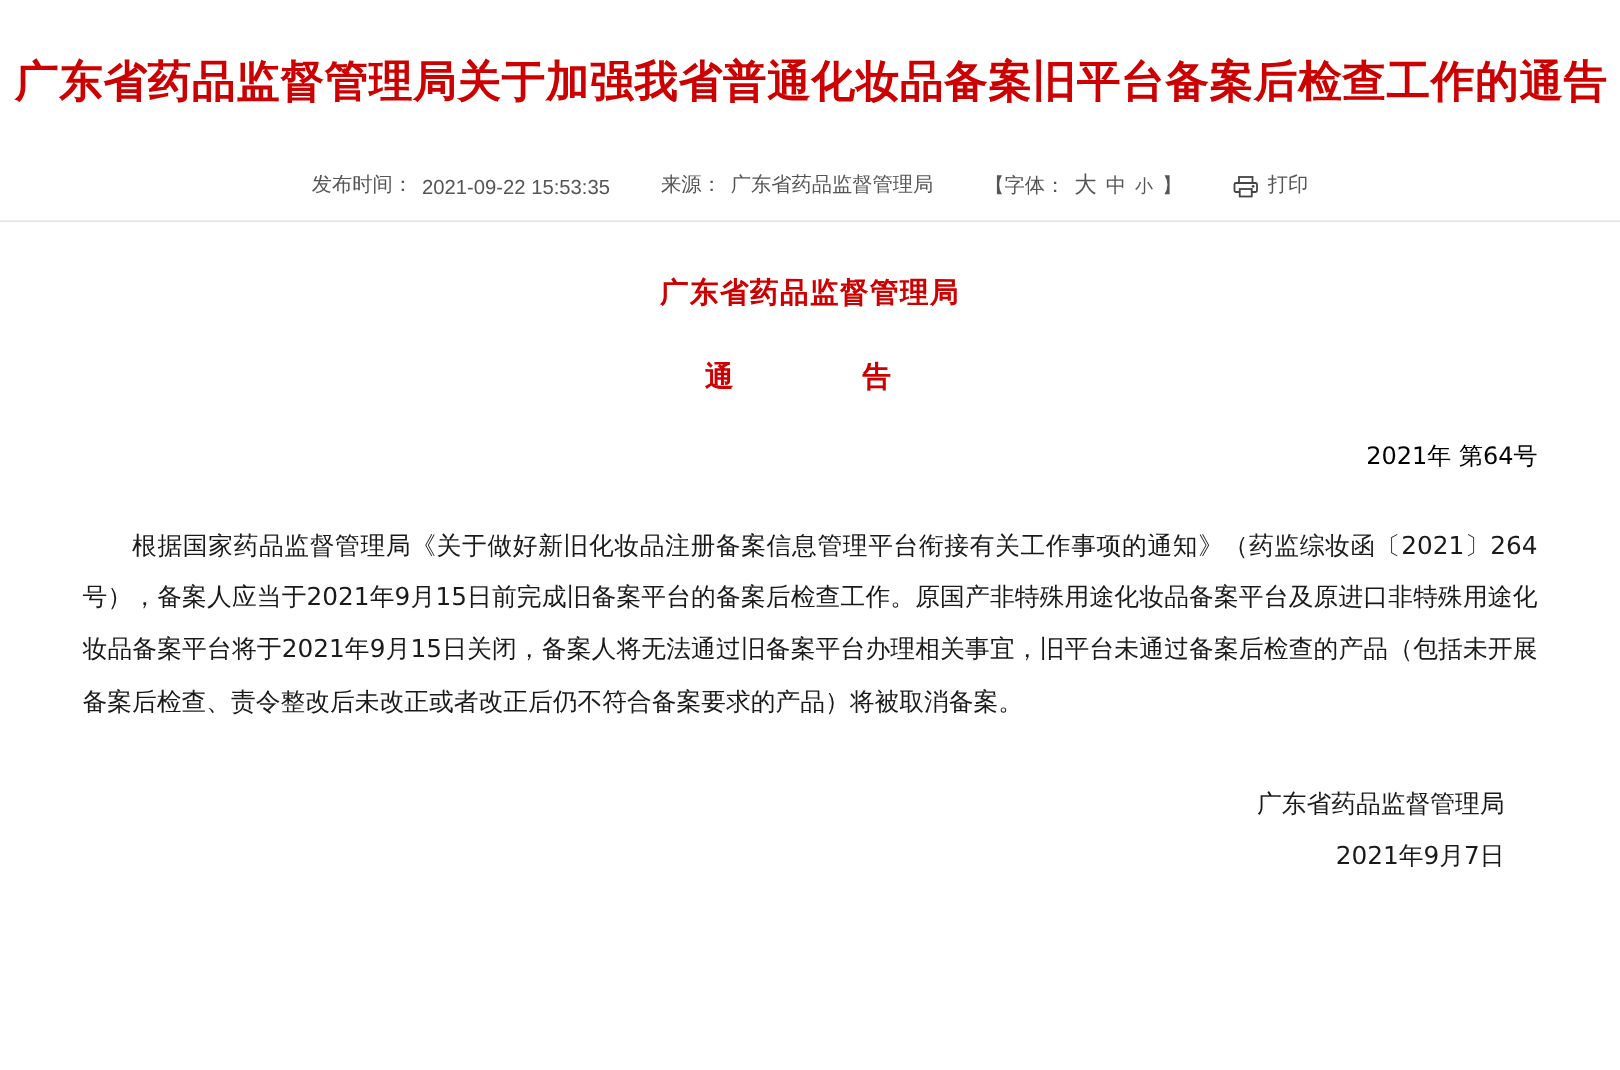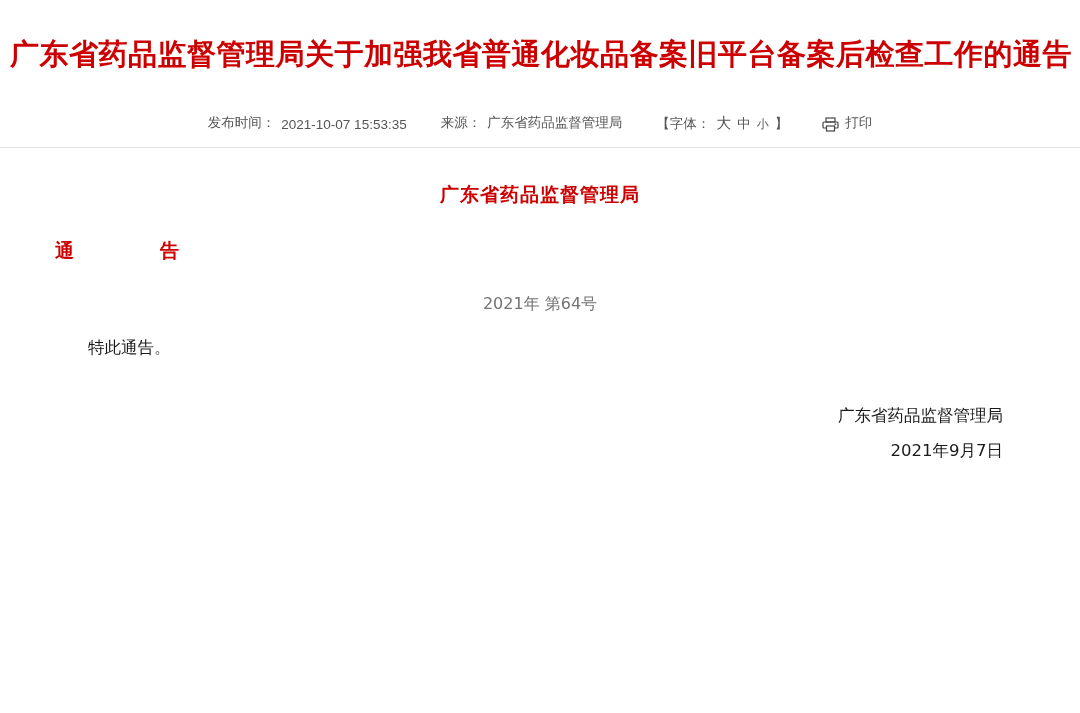--- a/index.html
+++ b/index.html
@@ -80,32 +80,33 @@
   .org {
     text-align: center;
     color: #cc0000;
     font-weight: bold;
     font-size: 19px;
     letter-spacing: 1px;
     margin-bottom: 30px;
     font-family: "DejaVu Sans", "Liberation Sans", sans-serif;
   }
   .tonggao {
+    text-align: center;
     color: #cc0000;
     font-weight: bold;
     font-size: 19px;
     letter-spacing: 16px;
     margin-bottom: 30px;
     font-family: "DejaVu Sans", "Liberation Sans", sans-serif;
   }
   .docnum {
-    text-align: center;
+    text-align: right;
     font-size: 16px;
-    color: #737373;
-    margin-bottom: 16px;
+    color: #000000;
+    margin-bottom: 32px;
     font-family: "DejaVu Sans", "Liberation Sans", sans-serif;
   }
   .para {
     font-size: 16.5px;
     line-height: 2.1;
     color: #1a1a1a;
     text-indent: 2em;
     text-align: justify;
     margin: 0 0 14px 0;
     font-family: "DejaVu Sans", "Liberation Sans", sans-serif;
@@ -123,21 +124,21 @@
 </head>
 <body>
 
 <div class="page">
 
   <h1 class="headline">广东省药品监督管理局关于加强我省普通化妆品备案旧平台备案后检查工作的通告</h1>
 
   <div class="metabar">
     <div class="seg">
       <span>发布时间：</span>
-      <span>2021-10-07 15:53:35</span>
+      <span>2021-09-22 15:53:35</span>
     </div>
     <div class="seg">
       <span>来源：</span>
       <span>广东省药品监督管理局</span>
     </div>
     <div class="seg fontsizes">
       <span>【字体：</span>
       <span class="sz big">大</span>
       <span class="sz mid">中</span>
       <span class="sz small">小</span>
@@ -156,21 +157,21 @@
     </div>
   </div>
 
   <div class="rule"></div>
 
   <div class="doc">
     <div class="org">广东省药品监督管理局</div>
     <div class="tonggao">通　　告</div>
     <div class="docnum">2021年  第64号</div>
 
-    <p class="para">特此通告。</p>
+    <p class="para">根据国家药品监督管理局《关于做好新旧化妆品注册备案信息管理平台衔接有关工作事项的通知》（药监综妆函〔2021〕264号），备案人应当于2021年9月15日前完成旧备案平台的备案后检查工作。原国产非特殊用途化妆品备案平台及原进口非特殊用途化妆品备案平台将于2021年9月15日关闭，备案人将无法通过旧备案平台办理相关事宜，旧平台未通过备案后检查的产品（包括未开展备案后检查、责令整改后未改正或者改正后仍不符合备案要求的产品）将被取消备案。</p>
 
     <div class="sign">
       <div>广东省药品监督管理局</div>
       <div>2021年9月7日</div>
     </div>
   </div>
 
 </div>
 
 </body></html>

